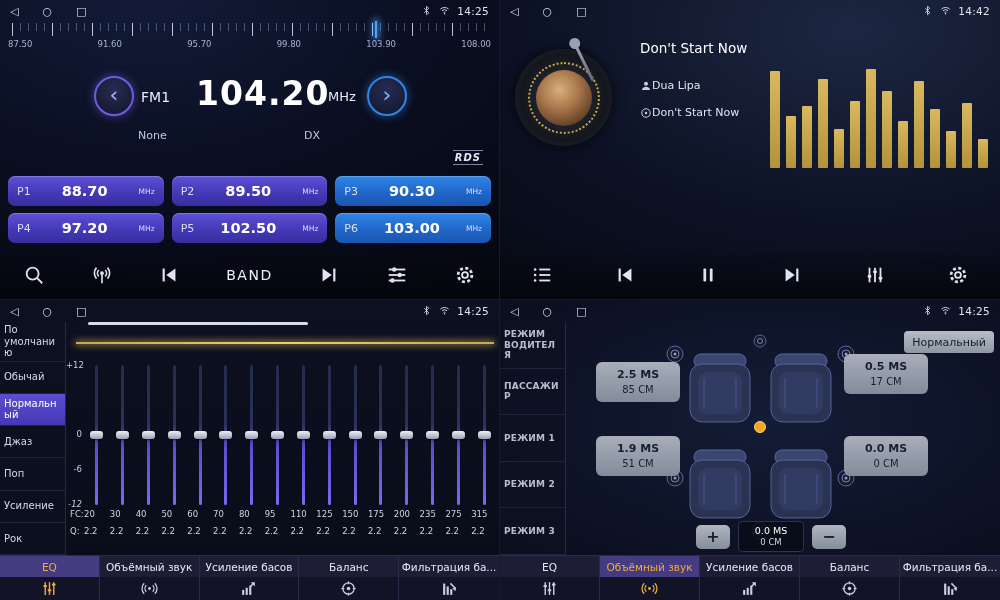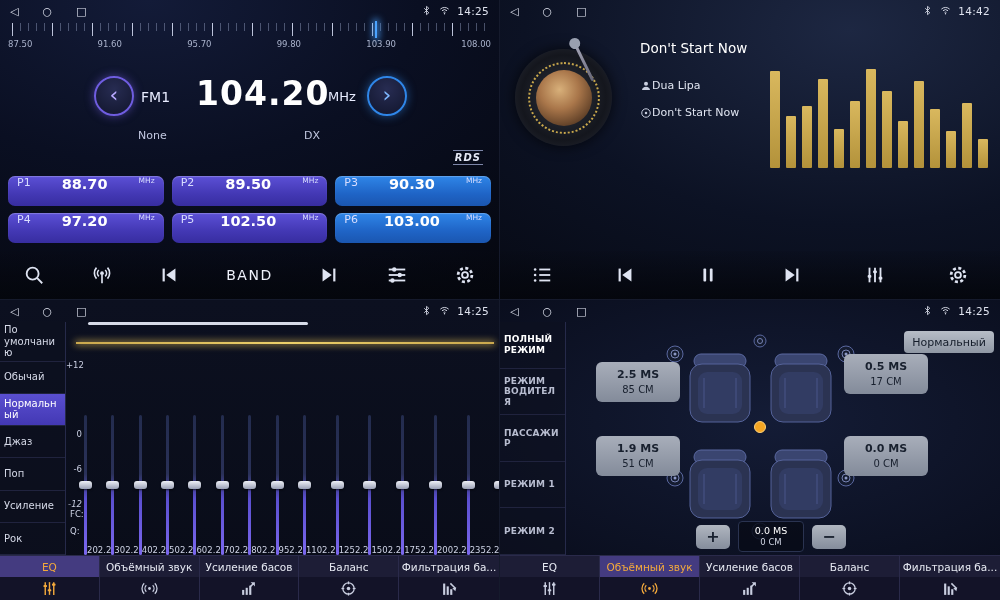--- a/index.html
+++ b/index.html
@@ -26,21 +26,21 @@
 .round-btn{position:absolute;width:40px;height:40px;border-radius:50%;background:radial-gradient(circle at 50% 32%,#272c52,#11152c);display:flex;align-items:center;justify-content:center;font-size:22px;line-height:1;border:2px solid;padding-bottom:3px}
 .round-btn.purple{left:94px;top:76px;border-color:#6f5de0;box-shadow:0 0 10px rgba(111,93,224,.55);color:#b9aaff}
 .round-btn.blue{left:367px;top:76px;border-color:#2f86e8;box-shadow:0 0 10px rgba(47,134,232,.55);color:#7fb8ff}
 .r-band{position:absolute;left:141px;top:89px;font-size:14px;color:#e8ecff}
 .r-none{position:absolute;left:138px;top:129px;font-size:11px;color:#c2c8e0}
 .r-freq{position:absolute;left:196px;top:74px;font-size:33px;font-weight:bold;letter-spacing:1px;color:#fff}
 .r-dx{position:absolute;left:304px;top:129px;font-size:11px;color:#c2c8e0}
 .r-mhz{position:absolute;left:328px;top:89px;font-size:13px;color:#e8ecff}
 .rds{position:absolute;right:16px;top:150px;font-size:10px;font-style:italic;font-weight:bold;letter-spacing:1px;color:#e4e8f5;border-top:1px solid #7d86a8;border-bottom:1px solid #7d86a8;padding:1px 2px}
 .presets{position:absolute;left:8px;right:8px;top:176px;display:grid;grid-template-columns:1fr 1fr 1fr;grid-template-rows:30px 30px;gap:7px 8px}
-.preset{border-radius:7px;display:flex;align-items:flex-start;padding:0 9px;gap:6px;background:linear-gradient(180deg,#5c50d6 0%,#4338b4 60%,#372da0 100%);box-shadow:inset 0 1px 1px rgba(255,255,255,.25)}
+.preset{border-radius:7px;display:flex;align-items:center;padding:0 9px;gap:6px;background:linear-gradient(180deg,#5c50d6 0%,#4338b4 60%,#372da0 100%);box-shadow:inset 0 1px 1px rgba(255,255,255,.25)}
 .preset.active{background:linear-gradient(180deg,#2f86e8 0%,#1f64c6 60%,#1a56b0 100%)}
 .preset .p-label{font-size:11px;color:#d9ddff}
 .preset .p-freq{font-size:14.5px;font-weight:bold;flex:1;text-align:center;color:#fff}
 .preset .p-unit{font-size:7.5px;color:#d9ddff}
 
 .toolbar{position:absolute;bottom:0;left:0;right:0;height:48px;display:flex;align-items:center;justify-content:space-around;background:linear-gradient(180deg,rgba(8,10,20,.15),rgba(4,6,12,.9))}
 .tb-item{display:flex;align-items:center;justify-content:center;color:#dfe4f2}
 .tb-item svg{width:22px;height:22px}
 .tb-band{font-size:14px;letter-spacing:1.5px;color:#eef1fa}
 
@@ -67,21 +67,21 @@
 .side-item{flex:1;display:flex;align-items:center;font-size:10px;color:#d6dae8;border-bottom:1px solid #20233e;padding:2px 4px;line-height:1.15;word-break:break-word;cursor:pointer}
 .side-item.active{background:linear-gradient(180deg,#5a4fd0,#4338b4);color:#fff}
 .side-item.mode{font-size:9px;font-weight:bold;color:#b8bdd0;letter-spacing:.2px}
 .side-item.mode.active{background:none;color:#fff}
 
 .eq-main{position:absolute;left:66px;right:0;top:22px;bottom:45px}
 .eq-scrollbar{position:absolute;left:22px;top:0;width:220px;height:3px;background:#d7dbe8;border-radius:2px}
 .eq-curve{position:absolute;left:10px;right:5px;top:20px;height:2px;background:linear-gradient(90deg,#caa84e,#ecd06a,#caa84e);box-shadow:0 0 7px 1px rgba(222,186,86,.8)}
 .eq-scale-label{position:absolute;left:0;width:16px;text-align:right;font-size:8.5px;color:#c8cde0}
 .eq-bands{position:absolute;left:18px;right:2px;top:43px;bottom:0;display:grid;grid-template-columns:repeat(16,1fr)}
-.band{display:flex;flex-direction:row;align-items:flex-end}
+.band{display:flex;flex-direction:column;align-items:flex-start}
 .slider{position:relative;height:140px;width:100%;display:flex;justify-content:center;cursor:pointer}
 .slider .track{width:3px;height:100%;background:linear-gradient(180deg,#232c4e 0%,#2a3158 42%,#5b4fd0 60%,#7b68ee 100%);border-radius:2px;box-shadow:0 6px 8px -4px rgba(123,104,238,.6)}
 .slider .knob{position:absolute;top:calc(50% - 4px);width:13px;height:8px;border-radius:3px;background:linear-gradient(180deg,#eef0f6,#9aa0b5);box-shadow:0 1px 2px rgba(0,0,0,.7)}
 .band .fc{margin-top:4px;font-size:8.5px;color:#cfd4e6}
 .band .qv{margin-top:7px;font-size:8.5px;color:#cfd4e6}
 .fcq-lab{position:absolute;left:4px;font-size:8.5px;color:#cfd4e6}
 .fc-lab{top:187px}.q-lab{top:204px}
 
 .tabs{position:absolute;left:0;right:0;bottom:0;height:45px;display:grid;grid-template-columns:repeat(5,1fr);background:#131328;border-top:1px solid #2a2a4a;z-index:5}
 .tab{display:flex;flex-direction:column;border-right:1px solid #2a2a4a;cursor:pointer;min-width:0}
@@ -588,25 +588,25 @@
         <span><svg viewBox="0 0 24 24" fill="none" stroke="currentColor" stroke-width="2">
               <path d="M3 9a13 13 0 0 1 18 0"></path>
               <path d="M6.5 12.5a8 8 0 0 1 11 0"></path>
               <path d="M10 16a4 4 0 0 1 4 0"></path>
               <circle cx="12" cy="19" r="1.5" fill="currentColor" stroke="none"></circle>
             </svg></span>
         <span class="time">14:25</span>
       </div>
     </div>
     <div class="side" id="sur-side">
-        <div class="side-item mode active">ПОЛНЫЙ РЕЖИМ</div>
         <div class="side-item mode">РЕЖИМ ВОДИТЕЛЯ</div>
         <div class="side-item mode">ПАССАЖИР</div>
         <div class="side-item mode">РЕЖИМ 1</div>
         <div class="side-item mode">РЕЖИМ 2</div>
+        <div class="side-item mode">РЕЖИМ 3</div>
       </div>
     <button class="norm-btn">Нормальный</button>
     <div class="car">
       <svg viewBox="0 0 205 226" width="205" height="226">
         <g>
             <circle cx="17" cy="26" r="8" fill="#151c30" stroke="#5a68a0"></circle>
             <circle cx="17" cy="26" r="4" fill="none" stroke="#7884b5"></circle>
             <circle cx="17" cy="26" r="1.5" fill="#8c98c5"></circle>
           </g>
         <g>

